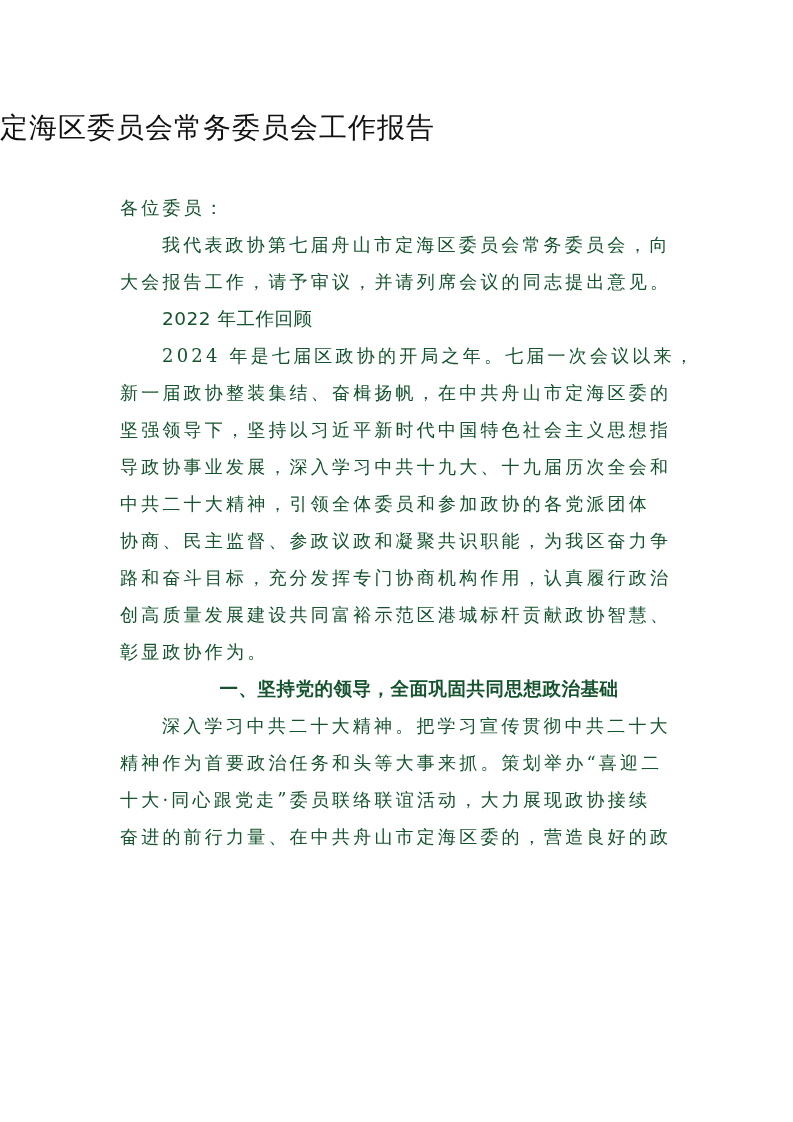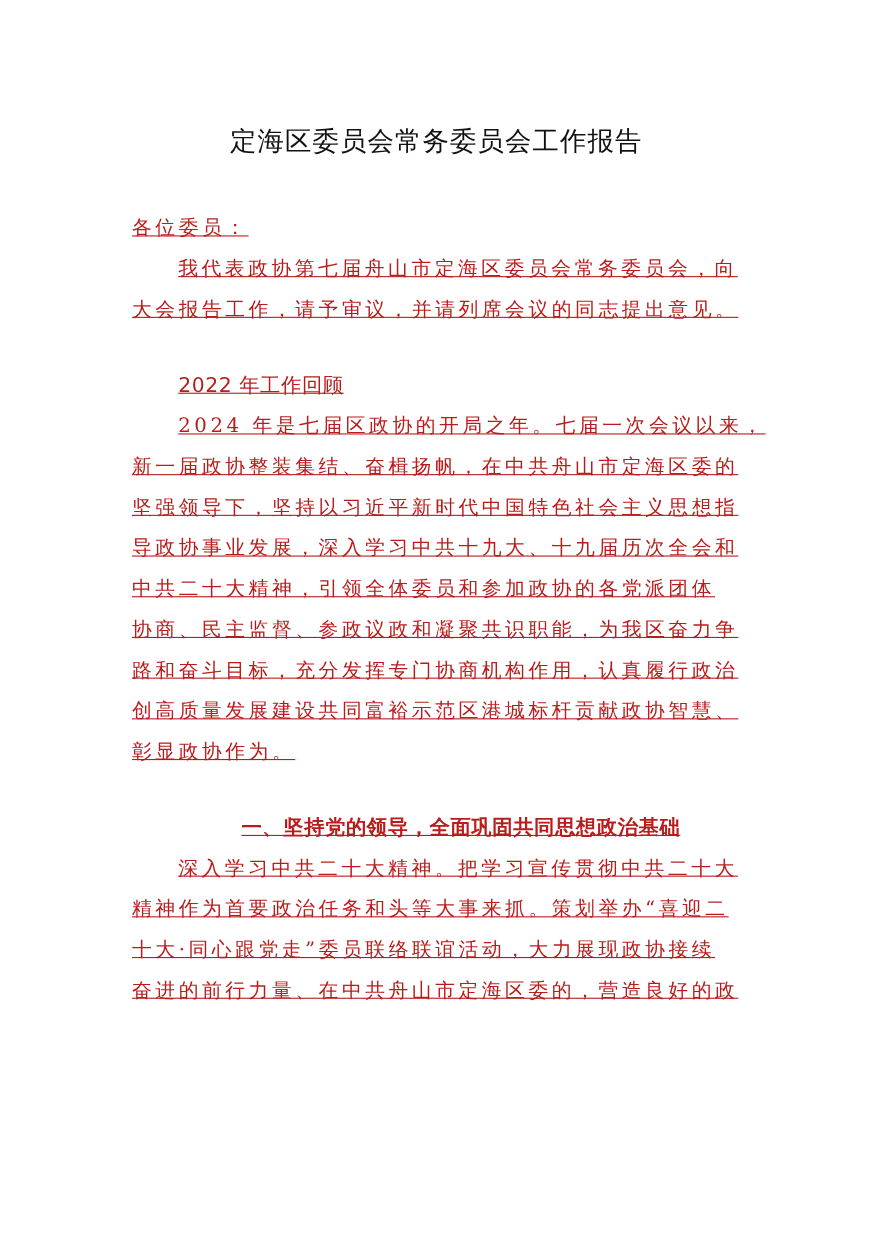--- a/index.html
+++ b/index.html
@@ -18,51 +18,48 @@
       position: absolute;
       left: 120px;
       top: 0;
       width: 556px;
     }
     .title {
       position: absolute;
       left: -120px;
       top: 108px;
       width: 793px;
-      text-align: center;
       font-family: "DejaVu Serif", "Liberation Serif", serif;
-      font-size: 24px;
+      font-size: 28px;
       font-weight: normal;
       letter-spacing: 1px;
       line-height: 40px;
       margin: 0;
       color: #111;
     }
     .body-text {
       position: absolute;
       left: 0;
       top: 189px;
       width: 556px;
     }
     .line {
       height: 37px;
       line-height: 37px;
       font-family: "DejaVu Serif", "Liberation Serif", serif;
       font-size: 18px;
       letter-spacing: 3.2px;
       white-space: nowrap;
-      color: #b91c1c;
-      text-decoration: underline;
+      color: #14532d;
     }
     .indent { padding-left: 42px; }
     .heading {
       font-family: "DejaVu Sans", "Liberation Sans", sans-serif;
       letter-spacing: 0.5px;
       font-size: 18.5px;
-      margin-top: 32px;
     }
     .heading.bold { font-weight: bold; text-align: center; }
   </style>
 </head>
 <body>
 
 <div class="page">
   <h1 class="title">定海区委员会常务委员会工作报告</h1>
 
   <div class="body-text">

